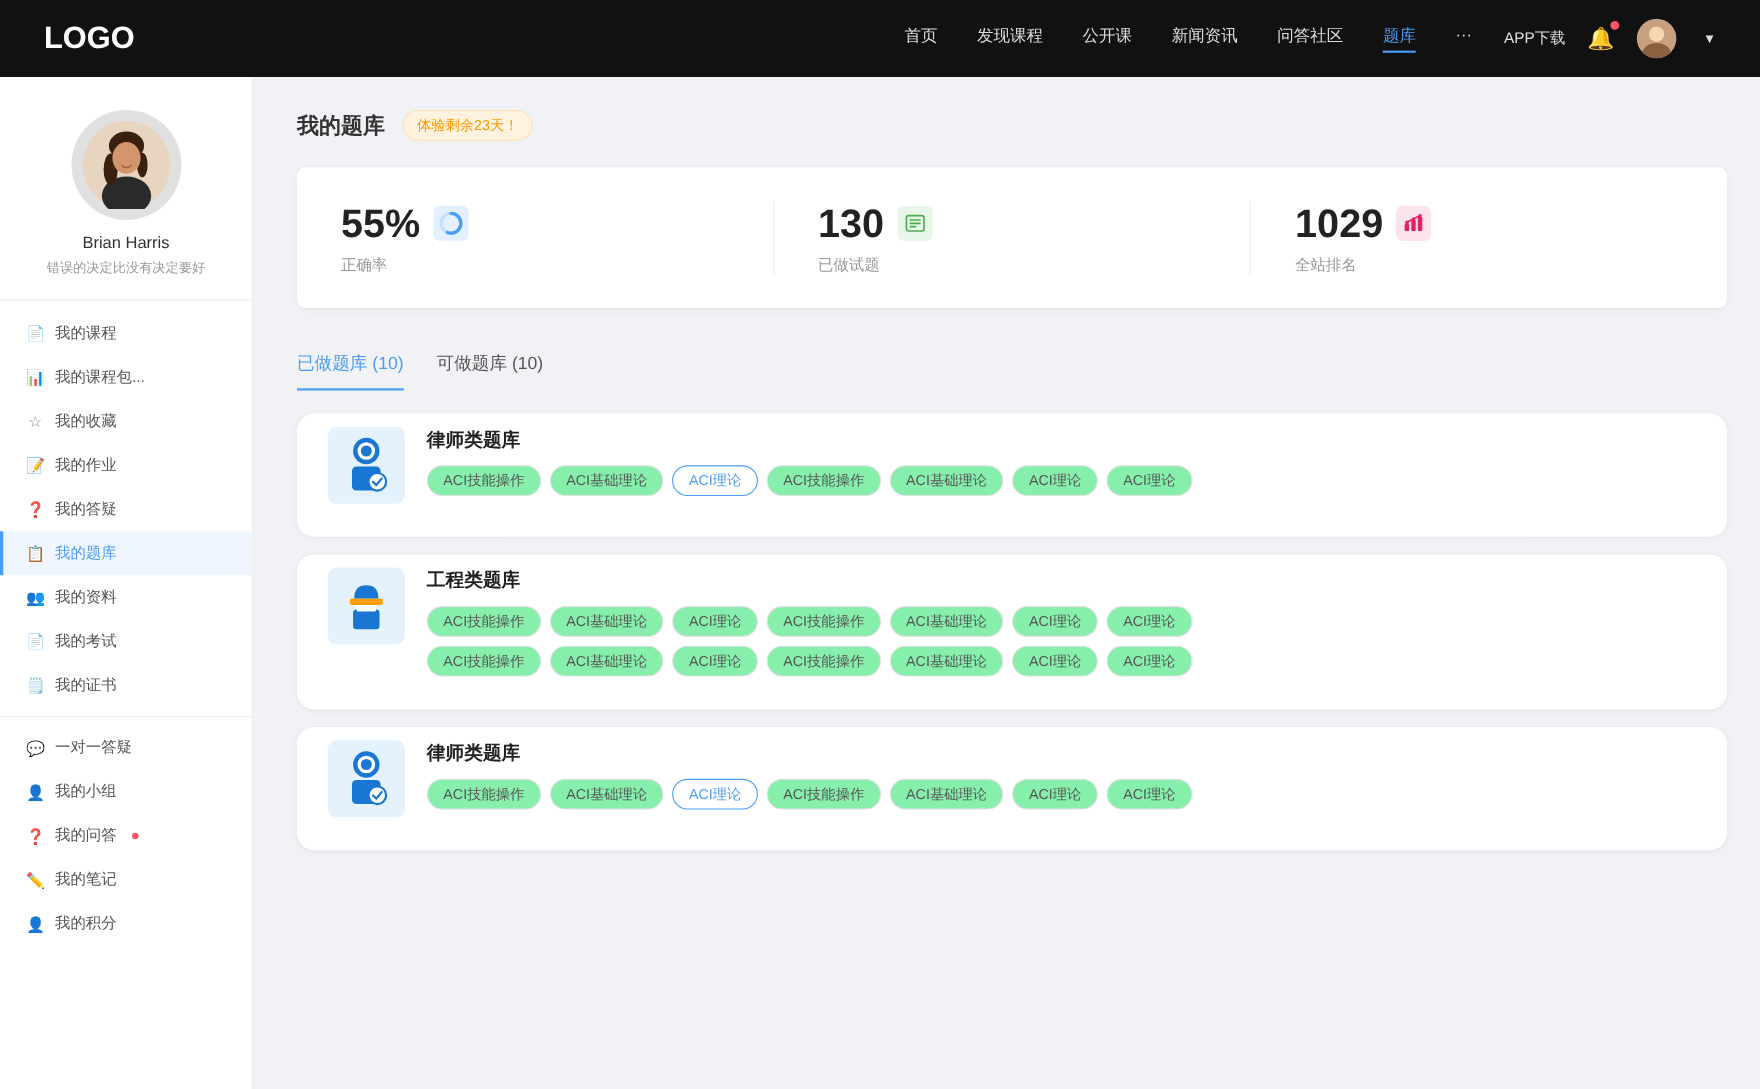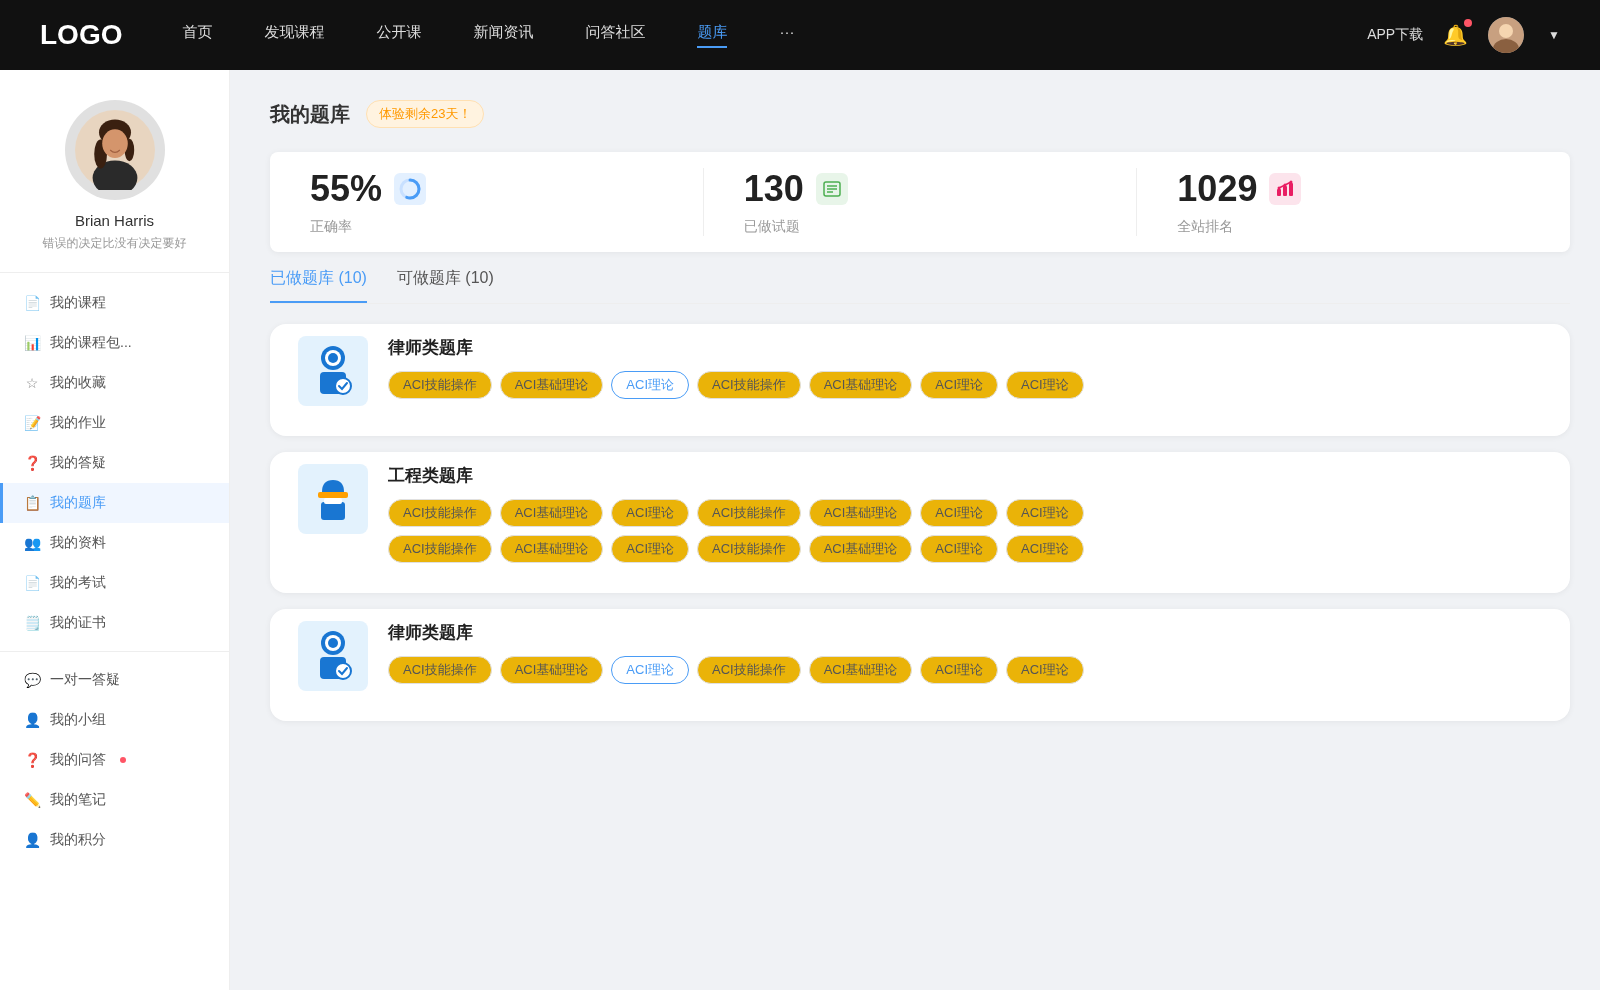--- a/index.html
+++ b/index.html
@@ -1,24 +1,24 @@
 <!DOCTYPE html>
 <html><head>
   <meta charset="utf-8">
   <style>
     * { box-sizing: border-box; margin: 0; padding: 0; }
     body { font-family: -apple-system, BlinkMacSystemFont, 'PingFang SC', 'Microsoft YaHei', sans-serif; background: #f0f2f5; color: #333; }
 
     
     .header { background: #111; height: 70px; display: flex; align-items: center; padding: 0 40px; position: fixed; top: 0; left: 0; right: 0; z-index: 100; }
     .header-logo { color: #fff; font-size: 28px; font-weight: bold; margin-right: 60px; }
-    .header-nav { display: flex; gap: 52px; flex: 1; }
+    .header-nav { display: flex; gap: 36px; flex: 1; justify-content: flex-end; }
     .nav-item { color: #ddd; font-size: 15px; cursor: pointer; }
     .nav-item.active { color: #4a9cf6; border-bottom: 2px solid #4a9cf6; padding-bottom: 4px; }
-    .header-right { display: flex; align-items: center; gap: 20px; }
+    .header-right { display: flex; align-items: center; gap: 20px; margin-left: 29px; }
     .header-app { color: #ddd; font-size: 14px; cursor: pointer; }
     .header-bell { position: relative; cursor: pointer; }
     .header-bell-icon { color: #ddd; font-size: 20px; }
     .bell-badge { position: absolute; top: -4px; right: -4px; background: #f56; color: #fff; border-radius: 50%; width: 8px; height: 8px; font-size: 8px; }
     .header-avatar { width: 36px; height: 36px; border-radius: 50%; background: #888; overflow: hidden; cursor: pointer; }
     .header-dropdown { color: #ddd; cursor: pointer; font-size: 12px; margin-left: 4px; }
 
     
     .layout { display: flex; margin-top: 70px; min-height: calc(100vh - 70px); }
 
@@ -38,21 +38,21 @@
     .sidebar-divider { height: 1px; background: #eee; margin: 8px 0; }
     .notification-dot { width: 6px; height: 6px; background: #f56; border-radius: 50%; display: inline-block; margin-left: 4px; }
 
     
     .main { flex: 1; padding: 30px 30px 30px 40px; }
     .page-header { display: flex; align-items: center; gap: 16px; margin-bottom: 24px; }
     .page-title { font-size: 20px; font-weight: 600; color: #333; }
     .trial-badge { background: #fff3e0; color: #f90; border: 1px solid #ffe0b2; border-radius: 20px; padding: 4px 12px; font-size: 13px; }
 
     
-    .stats-bar { display: flex; background: #fff; border-radius: 8px; padding: 16px 0; margin-bottom: 16px; box-shadow: 0 1px 6px rgba(0,0,0,0.06); }
+    .stats-bar { display: flex; background: #fff; border-radius: 8px; padding: 30px 0; margin-bottom: 40px; box-shadow: 0 1px 6px rgba(0,0,0,0.06); }
     .stat-item { flex: 1; display: flex; flex-direction: column; align-items: flex-start; padding: 0 40px; border-right: 1px solid #eee; }
     .stat-item:last-child { border-right: none; }
     .stat-top { display: flex; align-items: center; gap: 12px; margin-bottom: 8px; }
     .stat-value { font-size: 36px; font-weight: 600; color: #222; }
     .stat-icon { width: 32px; height: 32px; border-radius: 6px; display: flex; align-items: center; justify-content: center; font-size: 16px; }
     .stat-icon-blue { background: #e3f0ff; color: #4a9cf6; }
     .stat-icon-green { background: #e8f5e9; color: #4caf50; }
     .stat-icon-orange { background: #fff8e1; color: #ffa000; }
     .stat-icon-red { background: #fce4ec; color: #e91e63; }
     .stat-label { font-size: 14px; color: #999; }
@@ -62,21 +62,21 @@
     .tab { font-size: 16px; padding-bottom: 12px; cursor: pointer; color: #555; }
     .tab.active { color: #4a9cf6; border-bottom: 2px solid #4a9cf6; font-weight: 500; }
 
     
     .qbank-card { background: #fff; border-radius: 16px; margin-bottom: 16px; box-shadow: 0 1px 6px rgba(0,0,0,0.06); padding: 12px 28px; }
     .qbank-header { display: flex; align-items: flex-start; gap: 20px; margin-bottom: 18px; }
     .qbank-icon-wrap { width: 70px; height: 70px; border-radius: 8px; background: #e3f2fd; display: flex; align-items: center; justify-content: center; flex-shrink: 0; }
     .qbank-info { flex: 1; }
     .qbank-name { font-size: 17px; font-weight: 600; color: #222; margin-bottom: 12px; }
     .tags-row { display: flex; flex-wrap: wrap; gap: 8px; align-items: center; }
-    .tag { padding: 4px 14px; border-radius: 20px; font-size: 13px; border: 1px solid #e0e0e0; color: #555; cursor: pointer; background: #eab308; }
+    .tag { padding: 4px 14px; border-radius: 20px; font-size: 13px; border: 1px solid #e0e0e0; color: #555; cursor: pointer; background: #86efac; }
     .tag.active { border-color: #4a9cf6; color: #4a9cf6; background: #fff; }
     .expand-link { color: #999; font-size: 13px; cursor: pointer; text-align: right; margin-top: 8px; }
     .collapse-link { color: #999; font-size: 13px; cursor: pointer; text-align: right; margin-top: 8px; }
   </style>
 </head>
 <body>
 
 <header class="header">
   <div class="header-logo">LOGO</div>
   <nav class="header-nav">

